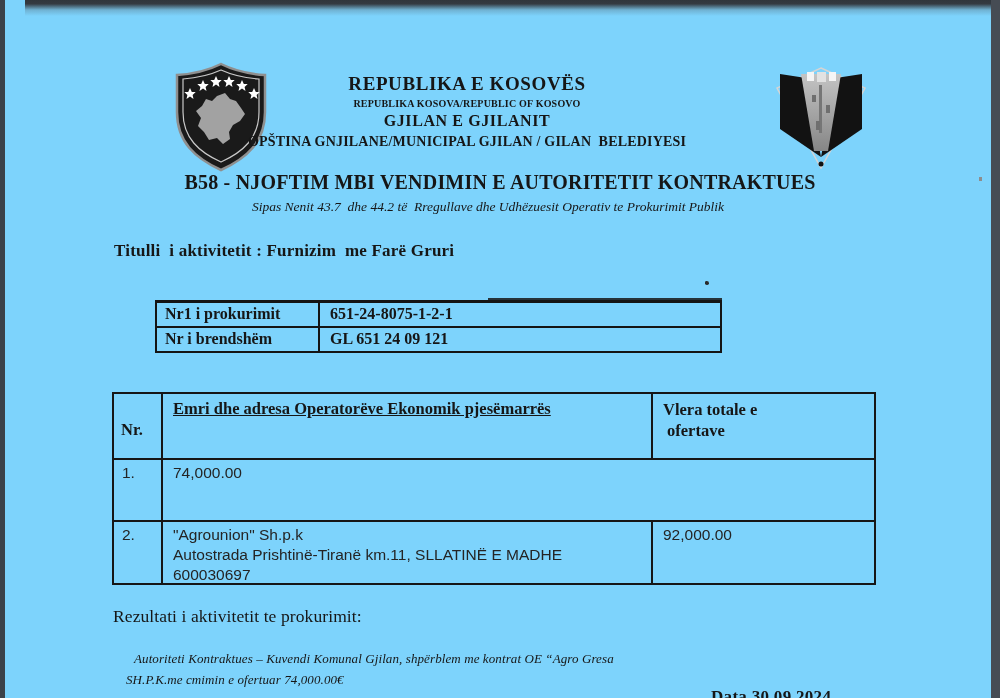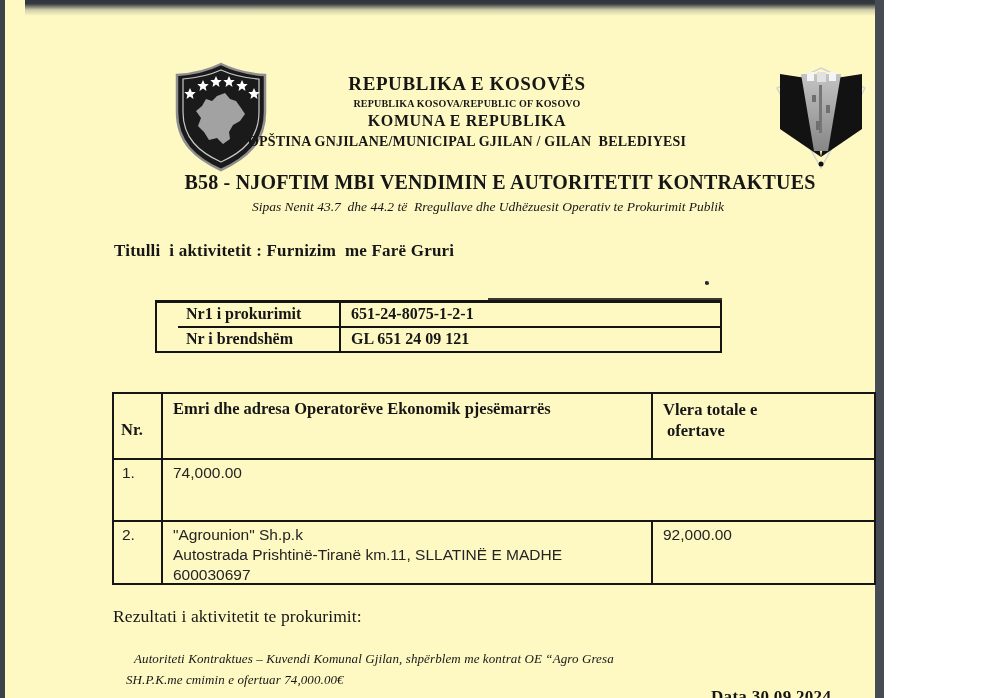--- a/index.html
+++ b/index.html
@@ -1,23 +1,23 @@
 <!DOCTYPE html>
 <html><head>
 <meta charset="utf-8">
 <style>
   * { margin: 0; padding: 0; box-sizing: border-box; }
   html, body { background: #ffffff; }
   body { font-family: "Liberation Serif", serif; }
 
   .page {
     position: relative;
-    width: 884px;
+    width: 1000px;
     height: 698px;
-    background: #fef9c3;
+    background: #7dd3fc;
     overflow: hidden;
     color: #161616;
   }
 
   
   .edge-left  { position: absolute; left: 0; top: 0; width: 5px; height: 100%; background: #3b424a; }
   .edge-right { position: absolute; right: 0; top: 0; width: 9px; height: 100%; background: #464c54; }
   .edge-top {
     position: absolute; left: 25px; right: 0; top: 0; height: 16px;
     background: linear-gradient(to bottom, #30363c 0%, #343a41 24%, rgba(70,76,84,0.25) 62%, rgba(255,255,255,0) 100%);
@@ -47,38 +47,38 @@
   }
 
   .activity-title {
     position: absolute; left: 114px; top: 241px;
     font-weight: bold; font-size: 17px; white-space: pre; letter-spacing: 0.2px;
   }
 
   
   .t1 {
     position: absolute; left: 155px; top: 300px; width: 567px;
-    border: 2px solid #141414; border-top-width: 3px; padding-left: 21px;
+    border: 2px solid #141414; border-top-width: 3px;
   }
   .t1-row { display: grid; grid-template-columns: 163px 1fr; }
   .t1-row + .t1-row { border-top: 2px solid #141414; }
   .t1-cell { font-weight: bold; font-size: 16px; height: 23px; line-height: 22px; overflow: hidden; }
   .t1-label { padding-left: 8px; border-right: 2px solid #141414; }
   .t1-value { padding-left: 10px; }
 
   
   .t2 { position: absolute; left: 112px; top: 392px; width: 764px; border: 2px solid #161616; }
   .t2-row { display: grid; grid-template-columns: 47px 490px 1fr; }
   .t2-row + .t2-row { border-top: 2px solid #161616; }
   .t2-cell { overflow: hidden; }
   .t2-cell + .t2-cell { border-left: 2px solid #161616; }
   .t2-head { height: 64px; }
   .t2-head .t2-cell { font-weight: bold; font-size: 16.5px; font-family: "Liberation Serif", serif; }
   .th-nr   { padding: 26px 0 0 7px; }
-  .th-name { padding: 5px 12px 0 10px; }
+  .th-name { padding: 5px 12px 0 10px; text-decoration: underline; }
   .th-val  { padding: 5px 8px 0 10px; line-height: 21px; }
   .th-val .l2 { padding-left: 4px; }
   .t2-body-row1 { height: 62px; }
   .t2-body-row2 { height: 63px; }
   .t2 .body-cell {
     font-family: "Liberation Sans", sans-serif;
     font-size: 15.5px; line-height: 20px; color: #242424;
     padding: 3px 6px 0 10px; white-space: nowrap;
   }
   .t2 .nr-cell { padding-left: 8px; }
@@ -143,21 +143,21 @@
     <rect x="46" y="18" width="3" height="48" fill="#767676"></rect>
     <rect x="39" y="28" width="4" height="7" fill="#6f6f6f"></rect>
     <rect x="53" y="38" width="4" height="8" fill="#6f6f6f"></rect>
     <rect x="43" y="54" width="4" height="9" fill="#6f6f6f"></rect>
     <circle cx="48" cy="97" r="2.5" fill="#111"></circle>
   </svg>
 
   <div class="hdr">
     <div class="hdr-l1">REPUBLIKA E KOSOVËS</div>
     <div class="hdr-l2">REPUBLIKA KOSOVA/REPUBLIC OF KOSOVO</div>
-    <div class="hdr-l3">KOMUNA E REPUBLIKA</div>
+    <div class="hdr-l3">GJILAN E GJILANIT</div>
     <div class="hdr-l4">OPŠTINA GNJILANE/MUNICIPAL GJILAN / GILAN  BELEDIYESI</div>
   </div>
 
   <div class="doc-title">B58 - NJOFTIM MBI VENDIMIN E AUTORITETIT KONTRAKTUES</div>
   <div class="doc-subtitle">Sipas Nenit 43.7  dhe 44.2 të  Rregullave dhe Udhëzuesit Operativ te Prokurimit Publik</div>
 
   <div class="activity-title">Titulli  i aktivitetit : Furnizim  me Farë Gruri</div>
 
   <div class="t1">
     <div class="t1-row">

